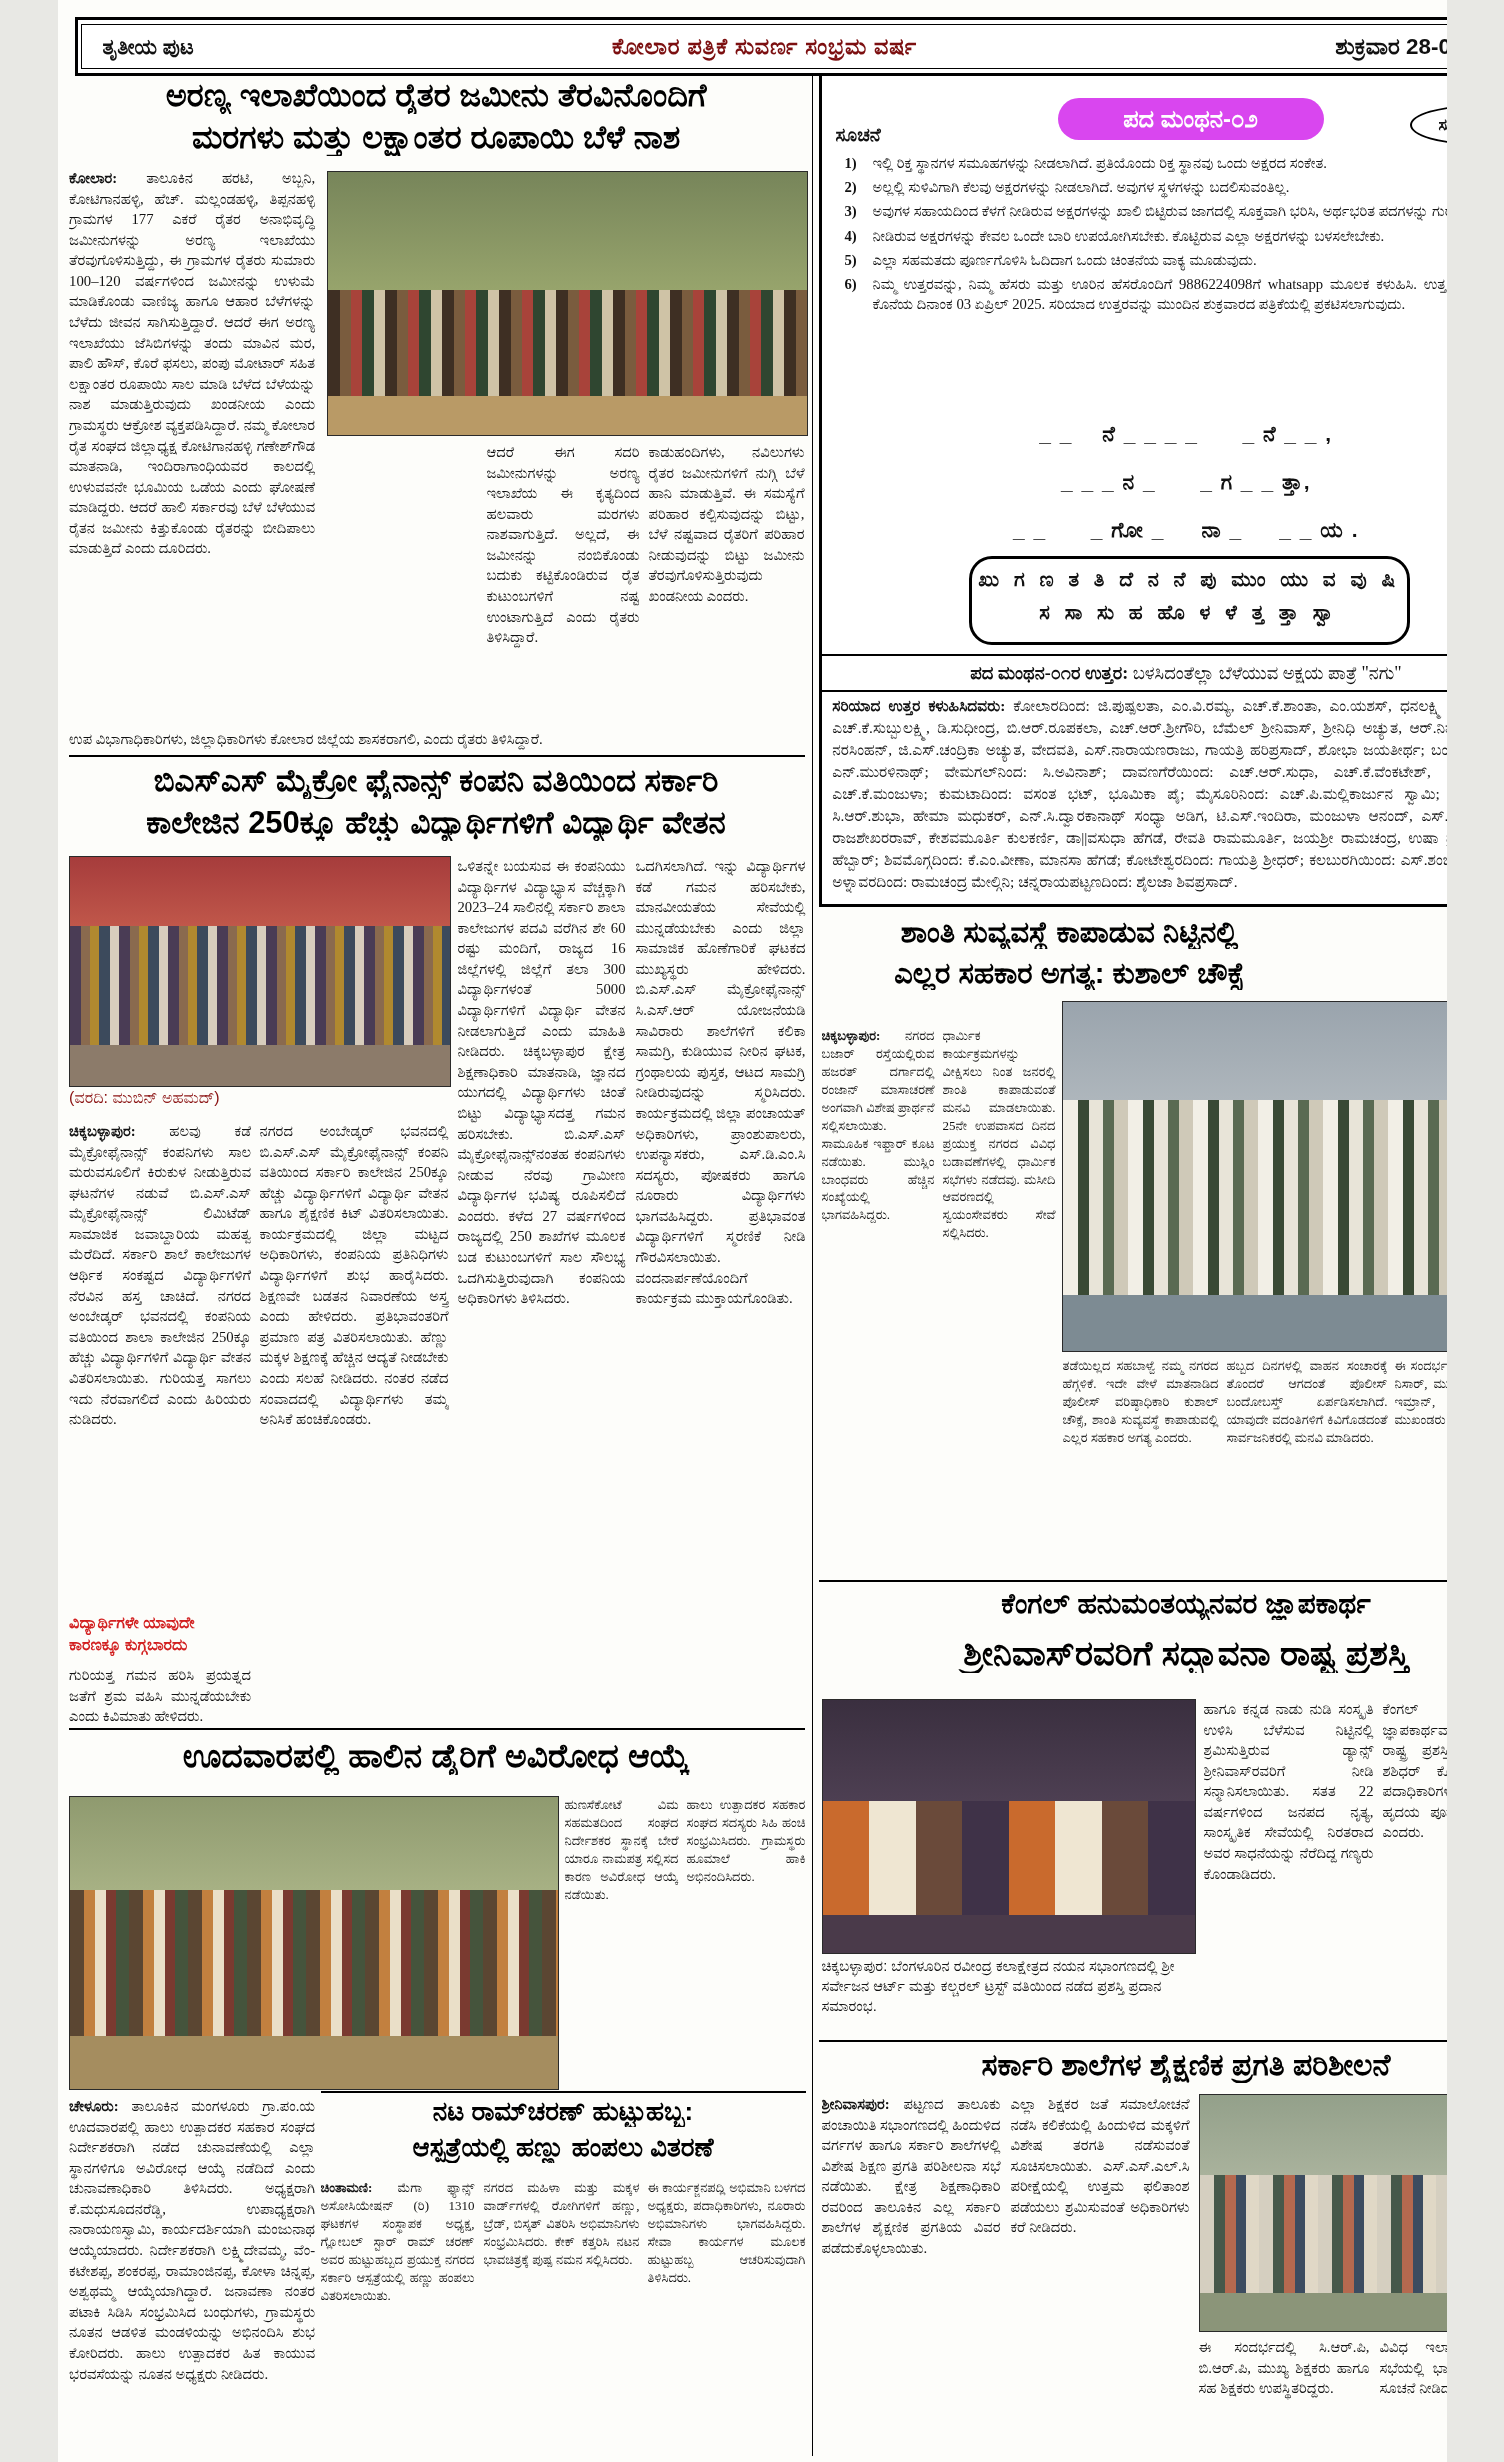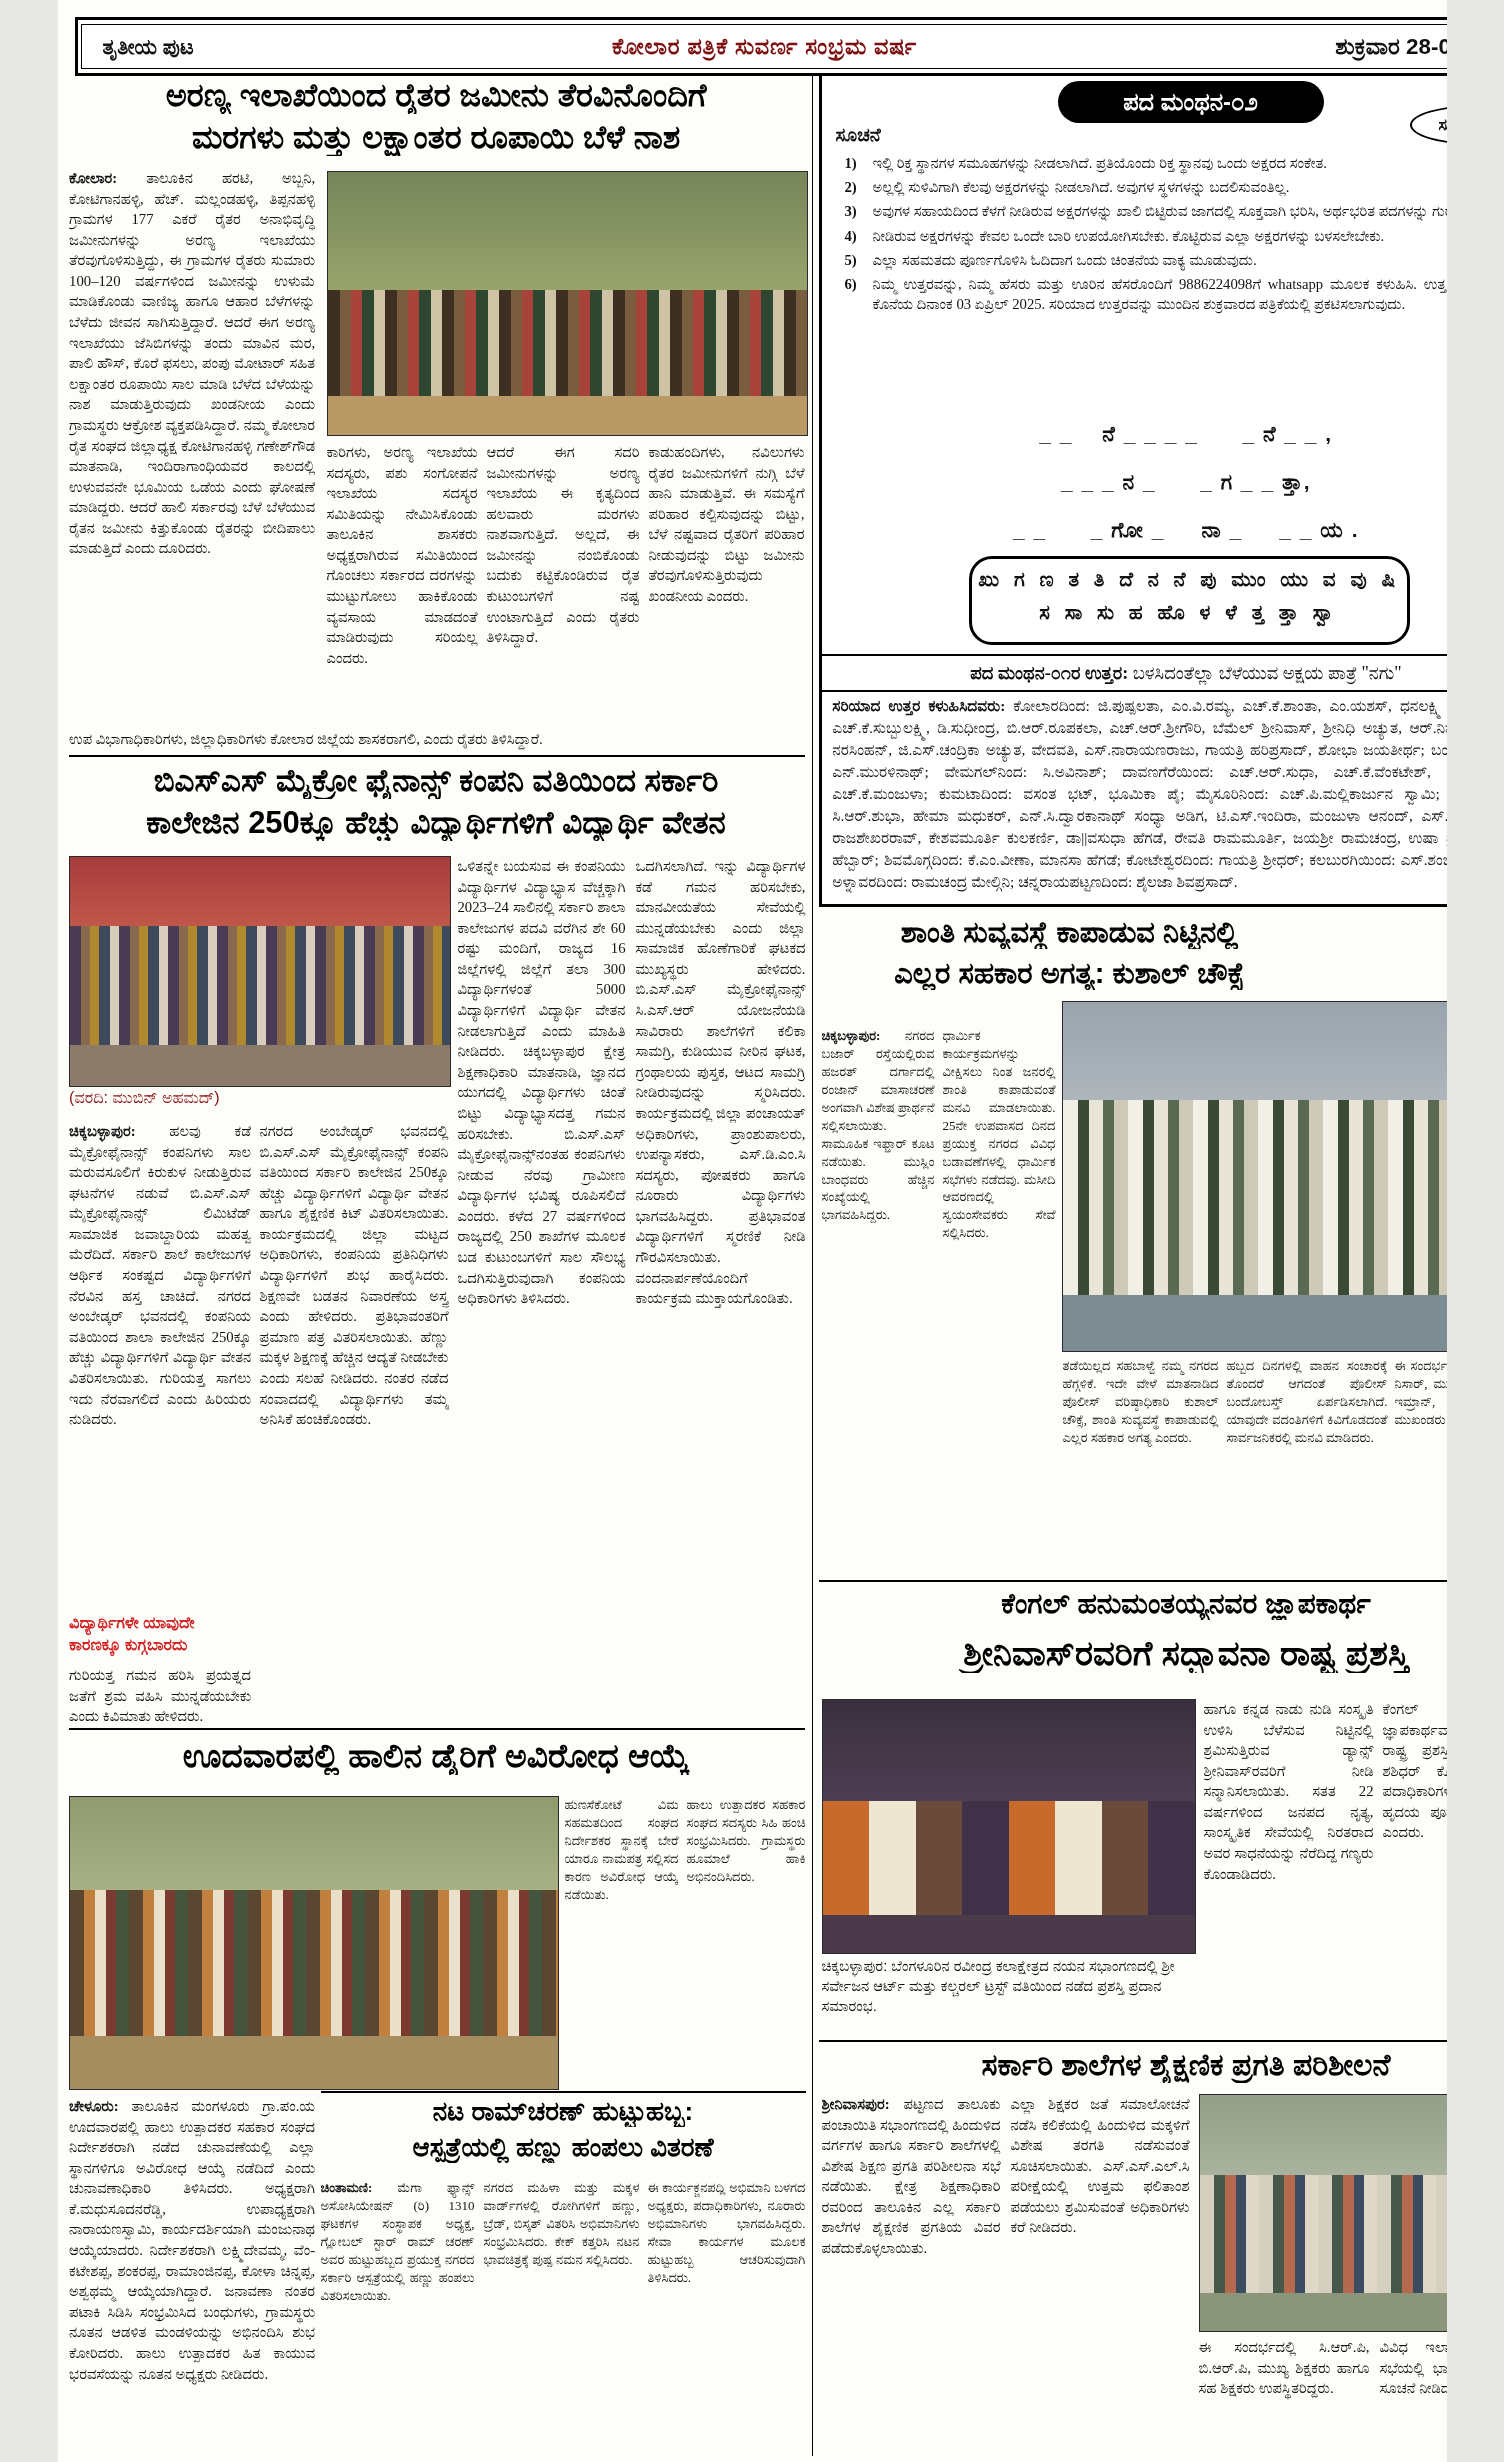--- a/index.html
+++ b/index.html
@@ -19,22 +19,22 @@
   .col{position:absolute;overflow:hidden;text-align:justify;font-size:14.7px;line-height:1.4;}
   .col.narrow{font-size:13px;line-height:1.38;}
   .dl{font-weight:700;}
   .rule{position:absolute;background:#000;}
   .vdiv{position:absolute;background:#000;}
   .photo{position:absolute;border:0.8px solid #2a2a2a;overflow:hidden;}
   .band{position:absolute;left:0;right:0;}
   .caption{position:absolute;font-weight:400;overflow:hidden;}
   
   .pzbox{position:absolute;border:3.1px solid #000;background:#fff;}
-  .pzpill{position:absolute;background:#000000;color:#fff;border-radius:21.6px;
-          font:700 24px "Liberation Sans",sans-serif;display:flex;align-items:center;justify-content:center;}
+  .pzpill{position:absolute;background:#d946ef;color:#fff;border-radius:21.6px;
+          font:700 24px "Liberation Sans",sans-serif;display:flex;align-items:center;justify-content:center;margin-top:17px;}
   .pzoval{position:absolute;border:2.3px solid #000;border-radius:50%;
           font:700 16px "Liberation Sans",sans-serif;display:flex;align-items:center;justify-content:center;}
   .pztitle{position:absolute;font:700 18.5px "Liberation Sans",sans-serif;}
   .pzitem{display:flex;margin-bottom:3.9px;font-size:14.7px;line-height:1.38;text-align:justify;}
   .pznum{flex:0 0 28px;font-weight:700;}
   .pzblank{position:absolute;width:100%;text-align:center;font:700 21px "Liberation Sans",sans-serif;
            white-space:pre;letter-spacing:1.5px;}
   .pzletters{position:absolute;border:3.1px solid #000;border-radius:23px;text-align:center;
              font:700 20px "Liberation Sans",sans-serif;}
   .pzletters div{margin-top:9.3px;letter-spacing:4.6px;white-space:pre;}
@@ -64,21 +64,20 @@
   <div class="col" style="left:11.6px;top:168px;width:246px;height:557px;">
     <span class="dl">ಕೋಲಾರ:</span><span> ತಾಲೂಕಿನ ಹರಟಿ, ಅಬ್ಬನಿ, ಕೋಟಿಗಾನಹಳ್ಳಿ, ಹೆಚ್. ಮಲ್ಲಂಡಹಳ್ಳಿ, ತಿಪ್ಪನಹಳ್ಳಿ ಗ್ರಾಮಗಳ 177 ಎಕರೆ ರೈತರ ಅನಾಭಿವೃದ್ಧಿ ಜಮೀನುಗಳನ್ನು ಅರಣ್ಯ ಇಲಾಖೆಯು ತೆರವುಗೊಳಿಸುತ್ತಿದ್ದು, ಈ ಗ್ರಾಮಗಳ ರೈತರು ಸುಮಾರು 100–120 ವರ್ಷಗಳಿಂದ ಜಮೀನನ್ನು ಉಳುಮೆ ಮಾಡಿಕೊಂಡು ವಾಣಿಜ್ಯ ಹಾಗೂ ಆಹಾರ ಬೆಳೆಗಳನ್ನು ಬೆಳೆದು ಜೀವನ ಸಾಗಿಸುತ್ತಿದ್ದಾರೆ. ಆದರೆ ಈಗ ಅರಣ್ಯ ಇಲಾಖೆಯು ಜೆಸಿಬಿಗಳನ್ನು ತಂದು ಮಾವಿನ ಮರ, ಪಾಲಿ ಹೌಸ್, ಕೊರೆ ಫಸಲು, ಪಂಪು ಮೋಟಾರ್ ಸಹಿತ ಲಕ್ಷಾಂತರ ರೂಪಾಯಿ ಸಾಲ ಮಾಡಿ ಬೆಳೆದ ಬೆಳೆಯನ್ನು ನಾಶ ಮಾಡುತ್ತಿರುವುದು ಖಂಡನೀಯ ಎಂದು ಗ್ರಾಮಸ್ಥರು ಆಕ್ರೋಶ ವ್ಯಕ್ತಪಡಿಸಿದ್ದಾರೆ. ನಮ್ಮ ಕೋಲಾರ ರೈತ ಸಂಘದ ಜಿಲ್ಲಾಧ್ಯಕ್ಷ ಕೋಟಿಗಾನಹಳ್ಳಿ ಗಣೇಶ್‌ಗೌಡ ಮಾತನಾಡಿ, ಇಂದಿರಾಗಾಂಧಿಯವರ ಕಾಲದಲ್ಲಿ ಉಳುವವನೇ ಭೂಮಿಯ ಒಡೆಯ ಎಂದು ಘೋಷಣೆ ಮಾಡಿದ್ದರು. ಆದರೆ ಹಾಲಿ ಸರ್ಕಾರವು ಬೆಳೆ ಬೆಳೆಯುವ ರೈತನ ಜಮೀನು ಕಿತ್ತುಕೊಂಡು ರೈತರನ್ನು ಬೀದಿಪಾಲು ಮಾಡುತ್ತಿದೆ ಎಂದು ದೂರಿದರು.</span>
   </div>
 
   <div class="photo" style="left:269px;top:171px;width:479px;height:263px;">
     <div class="band" style="top:0;height:45%;background:linear-gradient(#77855a,#97a46c);"></div>
     <div class="band" style="top:45%;height:40%;background:repeating-linear-gradient(90deg,#3e2f23 0 12.4px,#7a5c3e 12.4px 23px,#a8433a 23px 34px,#2f4630 34px 46px,#cfc3a6 46px 57px);"></div>
     <div class="band" style="top:85%;height:15%;background:#b99a66;"></div>
   </div>
 
-  <div class="col" style="left:269px;top:442px;width:151px;height:283px;">ಕಾರಿಗಳು, ಅರಣ್ಯ ಇಲಾಖೆಯ ಸದಸ್ಯರು, ಪಶು ಸಂಗೋಪನೆ ಇಲಾಖೆಯ ಸದಸ್ಯರ ಸಮಿತಿಯನ್ನು ನೇಮಿಸಿಕೊಂಡು ತಾಲೂಕಿನ ಶಾಸಕರು ಅಧ್ಯಕ್ಷರಾಗಿರುವ ಸಮಿತಿಯಿಂದ ಗೊಂಚಲು ಸರ್ಕಾರದ ದರಗಳನ್ನು ಮುಟ್ಟುಗೋಲು ಹಾಕಿಕೊಂಡು ವ್ಯವಸಾಯ ಮಾಡದಂತೆ ಮಾಡಿರುವುದು ಸರಿಯಲ್ಲ ಎಂದರು.</div>
   <div class="col" style="left:429px;top:442px;width:153px;height:283px;">ಆದರೆ ಈಗ ಸದರಿ ಜಮೀನುಗಳನ್ನು ಅರಣ್ಯ ಇಲಾಖೆಯ ಈ ಕೃತ್ಯದಿಂದ ಹಲವಾರು ಮರಗಳು ನಾಶವಾಗುತ್ತಿದೆ. ಅಲ್ಲದೆ, ಈ ಜಮೀನನ್ನು ನಂಬಿಕೊಂಡು ಬದುಕು ಕಟ್ಟಿಕೊಂಡಿರುವ ರೈತ ಕುಟುಂಬಗಳಿಗೆ ನಷ್ಟ ಉಂಟಾಗುತ್ತಿದೆ ಎಂದು ರೈತರು ತಿಳಿಸಿದ್ದಾರೆ.</div>
   <div class="col" style="left:591px;top:442px;width:156px;height:283px;">ಕಾಡುಹಂದಿಗಳು, ನವಿಲುಗಳು ರೈತರ ಜಮೀನುಗಳಿಗೆ ನುಗ್ಗಿ ಬೆಳೆ ಹಾನಿ ಮಾಡುತ್ತಿವೆ. ಈ ಸಮಸ್ಯೆಗೆ ಪರಿಹಾರ ಕಲ್ಪಿಸುವುದನ್ನು ಬಿಟ್ಟು, ಬೆಳೆ ನಷ್ಟವಾದ ರೈತರಿಗೆ ಪರಿಹಾರ ನೀಡುವುದನ್ನು ಬಿಟ್ಟು ಜಮೀನು ತೆರವುಗೊಳಿಸುತ್ತಿರುವುದು ಖಂಡನೀಯ ಎಂದರು.</div>
   <div class="col" style="left:11.6px;top:729px;width:736px;height:23px;text-align:left;">ಉಪ ವಿಭಾಗಾಧಿಕಾರಿಗಳು, ಜಿಲ್ಲಾಧಿಕಾರಿಗಳು ಕೋಲಾರ ಜಿಲ್ಲೆಯ ಶಾಸಕರಾಗಲಿ, ಎಂದು ರೈತರು ತಿಳಿಸಿದ್ದಾರೆ.</div>
 
   <div class="rule" style="left:11.6px;top:755px;width:736px;height:2.3px;"></div>
 
   <div class="hl" style="left:11.6px;top:763px;width:734px;font-size:31px;">ಬಿಎಸ್‌ಎಸ್ ಮೈಕ್ರೋ ಫೈನಾನ್ಸ್ ಕಂಪನಿ ವತಿಯಿಂದ ಸರ್ಕಾರಿ</div>
   <div class="hl" style="left:11.6px;top:805px;width:734px;font-size:31px;">ಕಾಲೇಜಿನ 250ಕ್ಕೂ ಹೆಚ್ಚು ವಿದ್ಯಾರ್ಥಿಗಳಿಗೆ ವಿದ್ಯಾರ್ಥಿ ವೇತನ</div>
 
   <div class="photo" style="left:11.6px;top:856px;width:380px;height:229px;">

